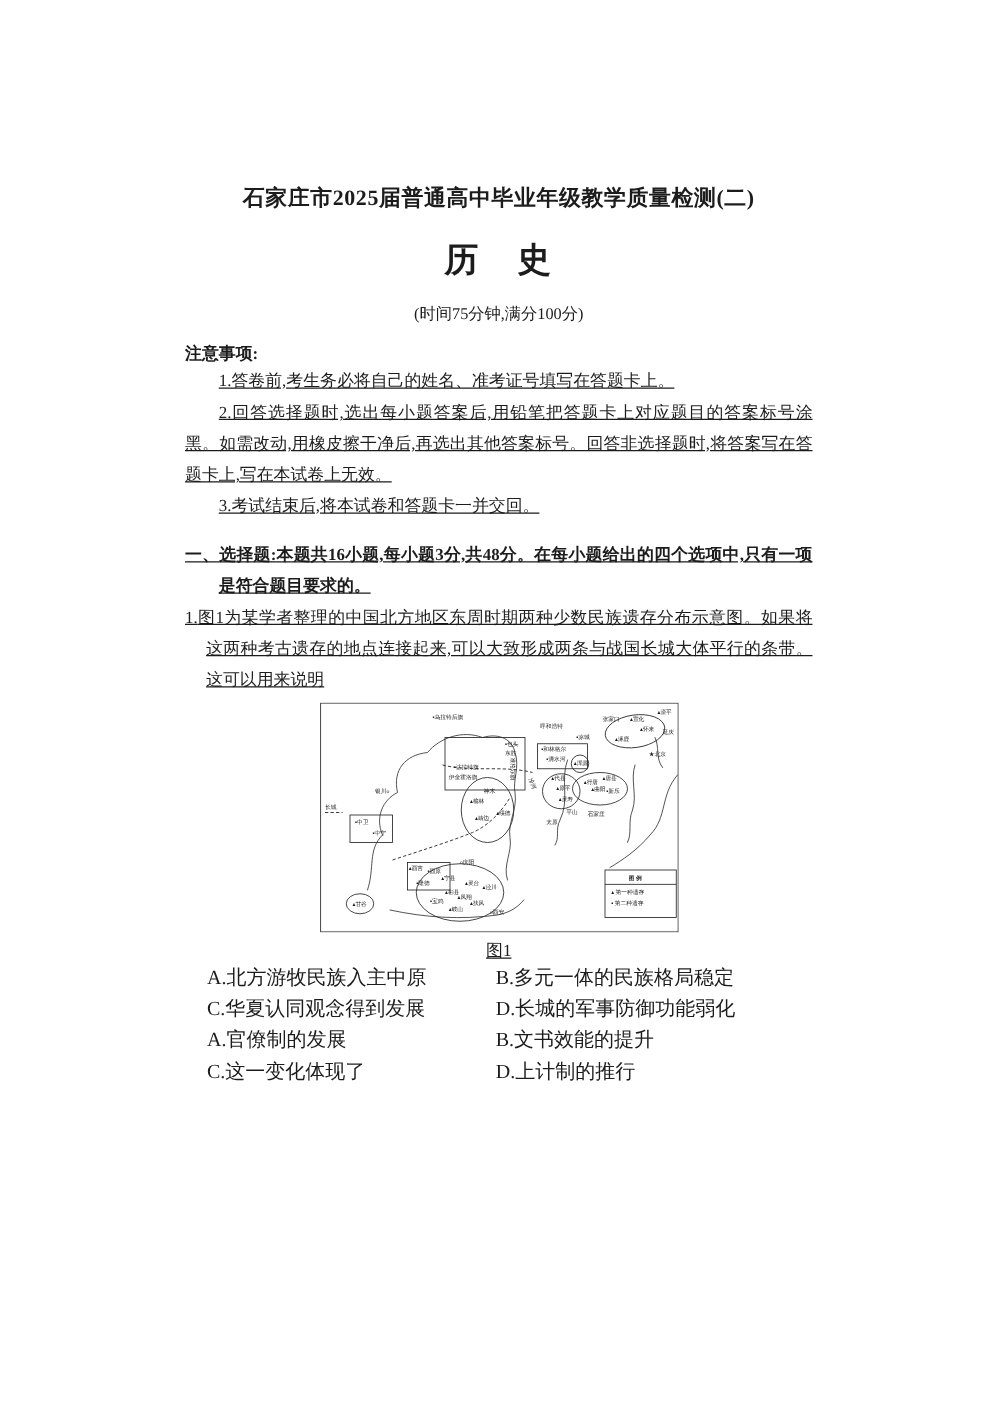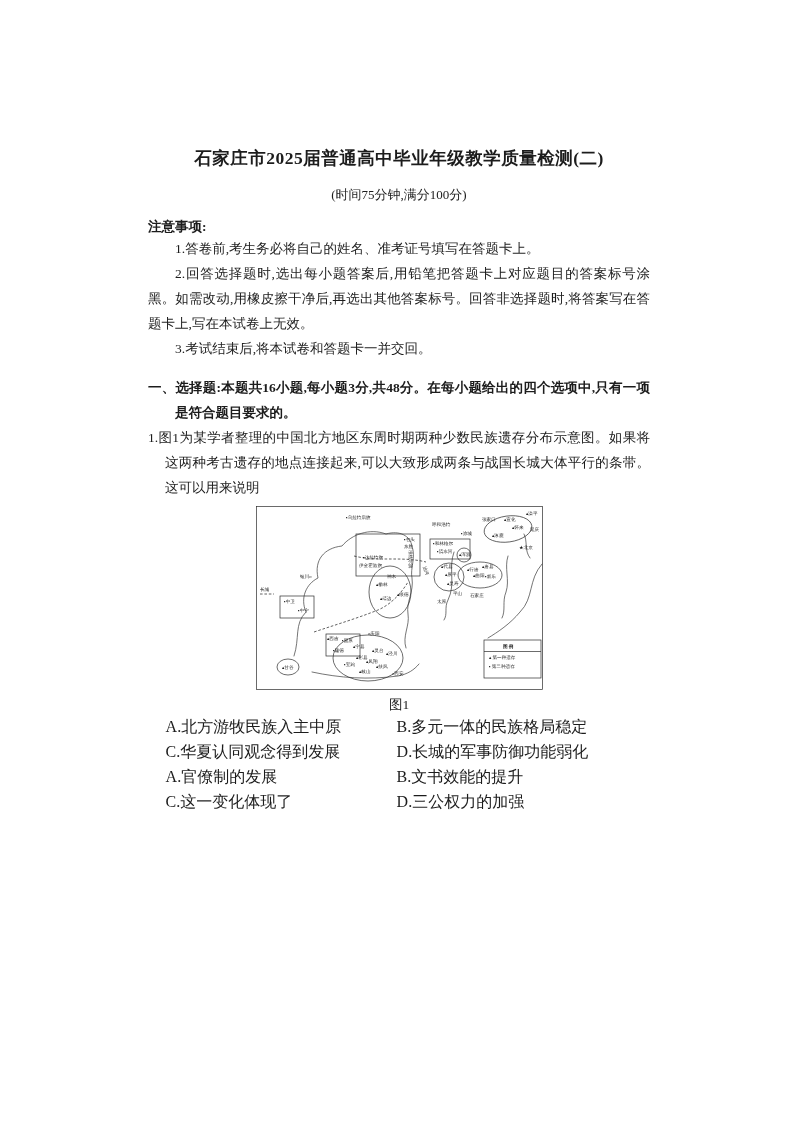--- a/index.html
+++ b/index.html
@@ -7,21 +7,21 @@
     width:794px;height:1123px;position:relative;
     font-family:"Liberation Serif","DejaVu Serif",serif;
     color:#1c1c1c;
     -webkit-font-smoothing:antialiased;
   }
   .sheet{position:absolute;left:148px;top:0;width:502px;}
   .title{margin-top:146px;text-align:center;font-size:17.5px;font-weight:bold;letter-spacing:.5px;}
   .subject{margin-top:20px;text-align:center;font-size:27px;font-weight:bold;letter-spacing:2px;}
   .meta{margin-top:16px;text-align:center;font-size:13px;}
   .notice-head{margin-top:14px;font-size:13.5px;font-weight:bold;}
-  p{margin:0;}
+  p{margin:0;text-decoration:underline;}
   .body-text{font-size:13.5px;line-height:25px;text-align:justify;}
   .notice-item{text-indent:2em;}
   .section-head{margin-top:14px;font-size:13.5px;line-height:25px;font-weight:bold;
     padding-left:2em;text-indent:-2em;text-align:justify;}
   .question{margin-top:0;}
   .q-stem{padding-left:1.25em;text-indent:-1.25em;}
   .figure-wrap{width:287px;margin:6px auto 0 auto;}
   .figure-caption{text-align:center;font-size:13.5px;margin-top:6px;}
   .options{display:flex;font-size:16px;line-height:25px;}
   .opt-left{margin-left:1.1em;width:231px;flex:0 0 auto;}
@@ -33,20 +33,21 @@
   .wall{fill:none;stroke:#3a3a3a;stroke-width:.8;stroke-dasharray:2.6 1.8;}
   .box{fill:none;stroke:#2c2c2c;stroke-width:.7;}
   .ring{fill:none;stroke:#2c2c2c;stroke-width:.7;}
 </style>
 </head>
 <body>
 
 <div class="sheet">
 
   <div class="title">石家庄市2025届普通高中毕业年级教学质量检测(二)</div>
+  <div class="subject">历　史</div>
   <div class="meta">(时间75分钟,满分100分)</div>
 
   <div class="notice-head">注意事项:</div>
   <p class="body-text notice-item">1.答卷前,考生务必将自己的姓名、准考证号填写在答题卡上。</p>
   <p class="body-text notice-item">2.回答选择题时,选出每小题答案后,用铅笔把答题卡上对应题目的答案标号涂黑。如需改动,用橡皮擦干净后,再选出其他答案标号。回答非选择题时,将答案写在答题卡上,写在本试卷上无效。</p>
   <p class="body-text notice-item">3.考试结束后,将本试卷和答题卡一并交回。</p>
 
   <p class="section-head">一、选择题:本题共16小题,每小题3分,共48分。在每小题给出的四个选项中,只有一项是符合题目要求的。</p>
 
   <div class="question">
@@ -157,18 +158,18 @@
     </div>
   </div>
 
   <div class="question">
     <div class="options">
       <span class="opt-left">A.官僚制的发展</span>
       <span class="opt-right">B.文书效能的提升</span>
     </div>
     <div class="options">
       <span class="opt-left">C.这一变化体现了</span>
-      <span class="opt-right">D.三公权力的加强</span>
+      <span class="opt-right">D.上计制的推行</span>
     </div>
   </div>
 
 
 </div>
 
 </body></html>

